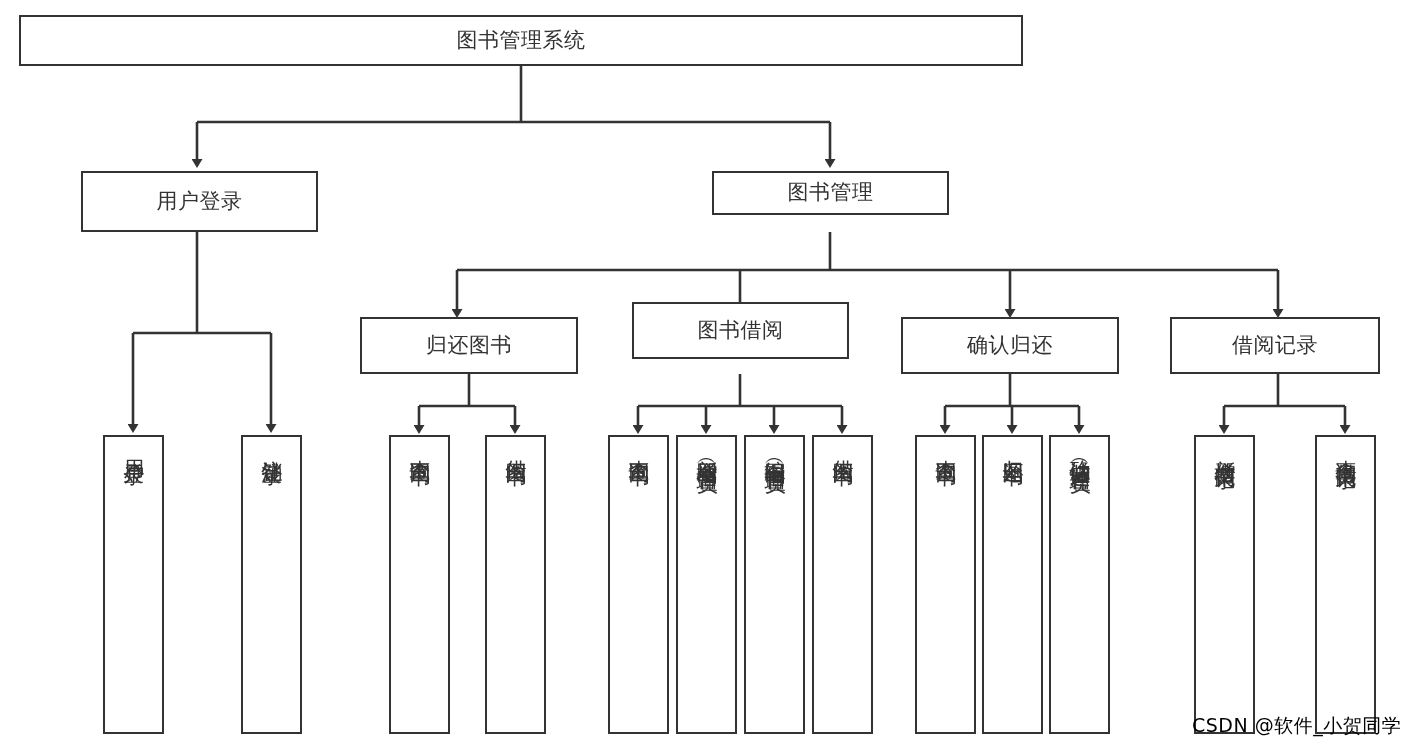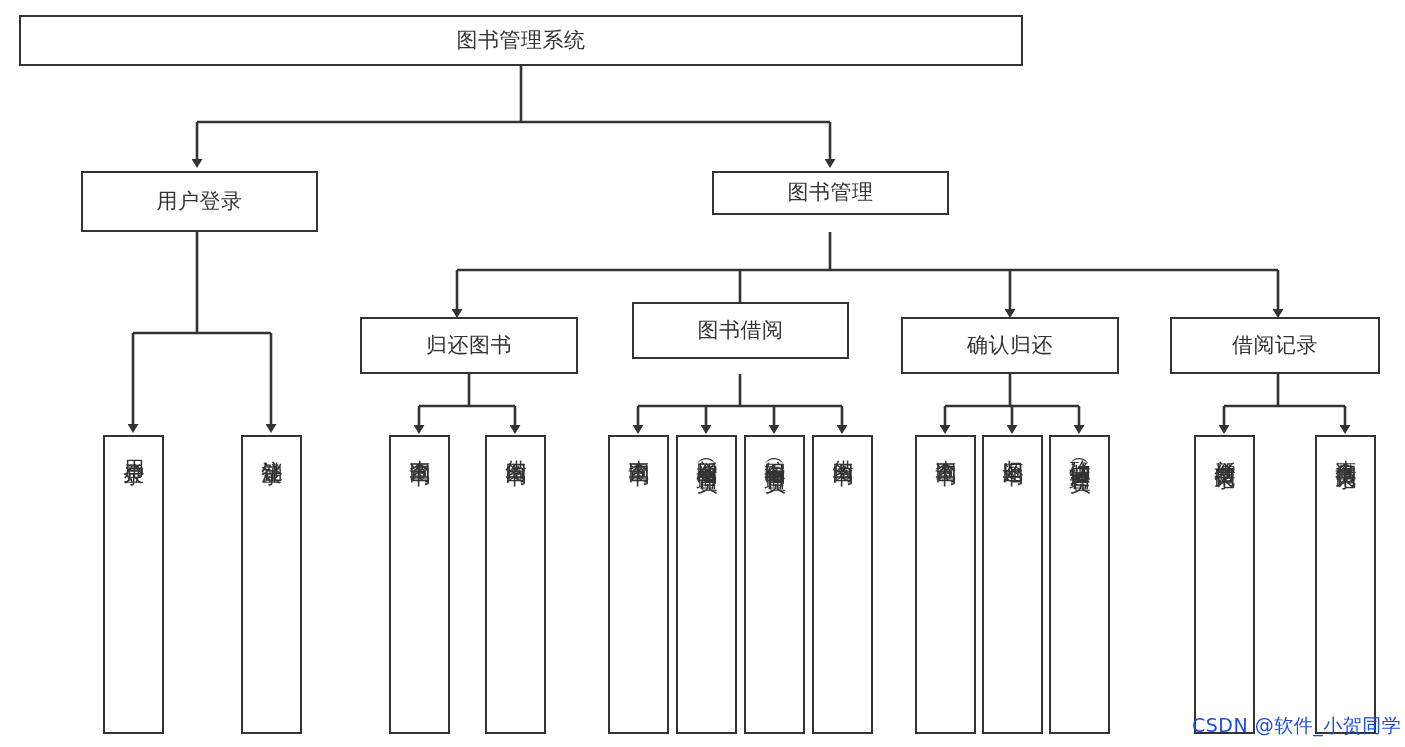--- a/index.html
+++ b/index.html
@@ -50,21 +50,21 @@
   }
   .v-node .node-label {
     writing-mode: vertical-rl;
     text-orientation: upright;
     font-size: 21px;
     letter-spacing: 2px;
     line-height: 1;
   }
   .watermark {
     position: absolute;
-    color: #1d4ed8;
+    color: #000000;
     font-size: 19px;
     letter-spacing: 0.5px;
     white-space: nowrap;
     z-index: 3;
     pointer-events: none;
   }
 </style>
 </head>
 <body>
 

